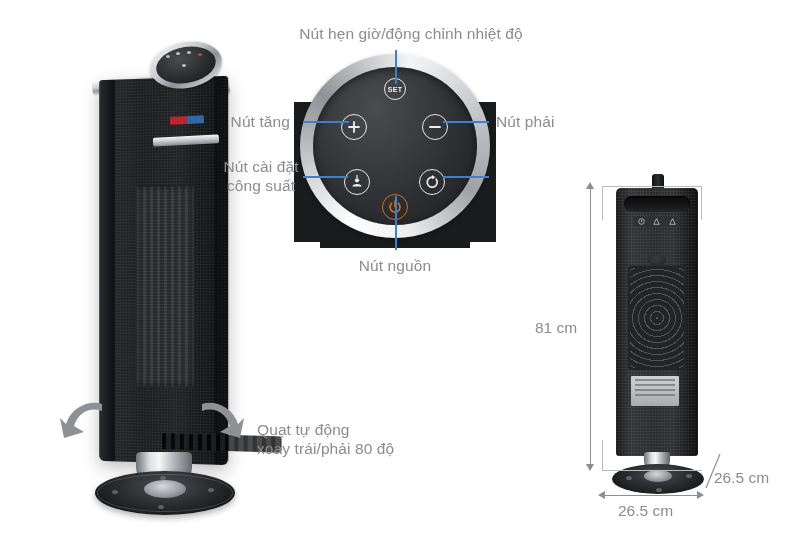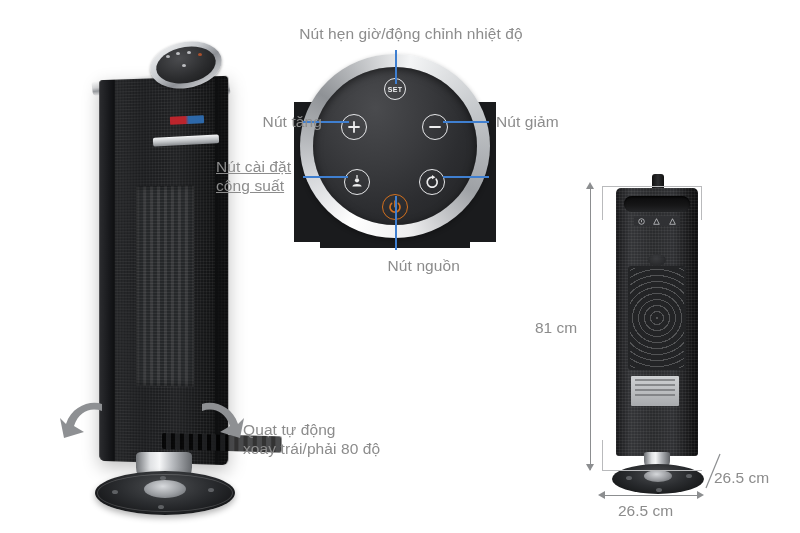--- a/index.html
+++ b/index.html
@@ -313,21 +313,21 @@
     <div class="base-screw" style="left:120px;top:448px;"></div>
   </div>
 
   <svg class="osc-arrow" style="left:58px;top:398px;" width="50" height="48" viewBox="0 0 50 48">
     <path d="M44 6 C32 2, 14 8, 8 26 L2 20 L6 40 L26 34 L16 28 C21 13, 33 9, 44 13 Z" fill="#8e9093"></path>
   </svg>
   <svg class="osc-arrow" style="left:196px;top:398px;" width="50" height="48" viewBox="0 0 50 48">
     <path d="M6 6 C18 2, 36 8, 42 26 L48 20 L44 40 L24 34 L34 28 C29 13, 17 9, 6 13 Z" fill="#8e9093"></path>
   </svg>
 
-  <div class="label" style="left:243px;top:420px;width:200px;">Quạt tự động
+  <div class="label" style="left:257px;top:420px;width:200px;">Quạt tự động
 xoay trái/phải 80 độ</div>
 
   <div id="panel-group">
     <div class="behind-block" style="left:-6px;top:50px;width:34px;height:140px;"></div>
     <div class="behind-block" style="left:162px;top:50px;width:34px;height:140px;"></div>
     <div class="behind-block" style="left:20px;top:150px;width:150px;height:46px;"></div>
 
     <div class="panel-ring"></div>
     <div class="panel-face">
 
@@ -373,27 +373,27 @@
 
   <div class="lead v" style="left:395px;top:50px;height:34px;"></div>
   <div class="lead" style="left:303px;top:121px;width:46px;"></div>
   <div class="lead" style="left:303px;top:176px;width:45px;"></div>
   <div class="lead" style="left:443px;top:121px;width:46px;"></div>
   <div class="lead" style="left:443px;top:176px;width:46px;"></div>
   <div class="lead v" style="left:395px;top:196px;height:54px;"></div>
 
   <div class="label" style="left:281px;top:24px;width:260px;text-align:center;">Nút hẹn giờ/động chỉnh nhiệt độ</div>
 
-  <div class="label" style="left:252px;top:112px;width:70px;text-align:right;">Nút tăng</div>
-  <div class="label" style="left:216px;top:157px;width:90px;text-align:left;text-decoration:underline;">Nút cài đặt
+  <div class="label" style="left:220px;top:112px;width:70px;text-align:right;">Nút tăng</div>
+  <div class="label" style="left:216px;top:157px;width:90px;text-align:center;">Nút cài đặt
 công suất</div>
 
-  <div class="label" style="left:496px;top:112px;width:100px;">Nút giảm</div>
-
-  <div class="label" style="left:330px;top:256px;width:130px;text-align:right;">Nút nguồn</div>
+  <div class="label" style="left:496px;top:112px;width:100px;">Nút phải</div>
+
+  <div class="label" style="left:330px;top:256px;width:130px;text-align:center;">Nút nguồn</div>
 
   <div id="product-rear">
     <div class="rear-cord-top"></div>
     <div class="rear-body">
       <div class="mesh"></div>
     </div>
     <div class="rear-handle"></div>
     <div class="rear-warnlabel">
       <svg class="warn-ico" viewBox="0 0 10 10">
         <circle cx="5" cy="5" r="4" fill="none" stroke="#d8dadd" stroke-width="1"></circle>

